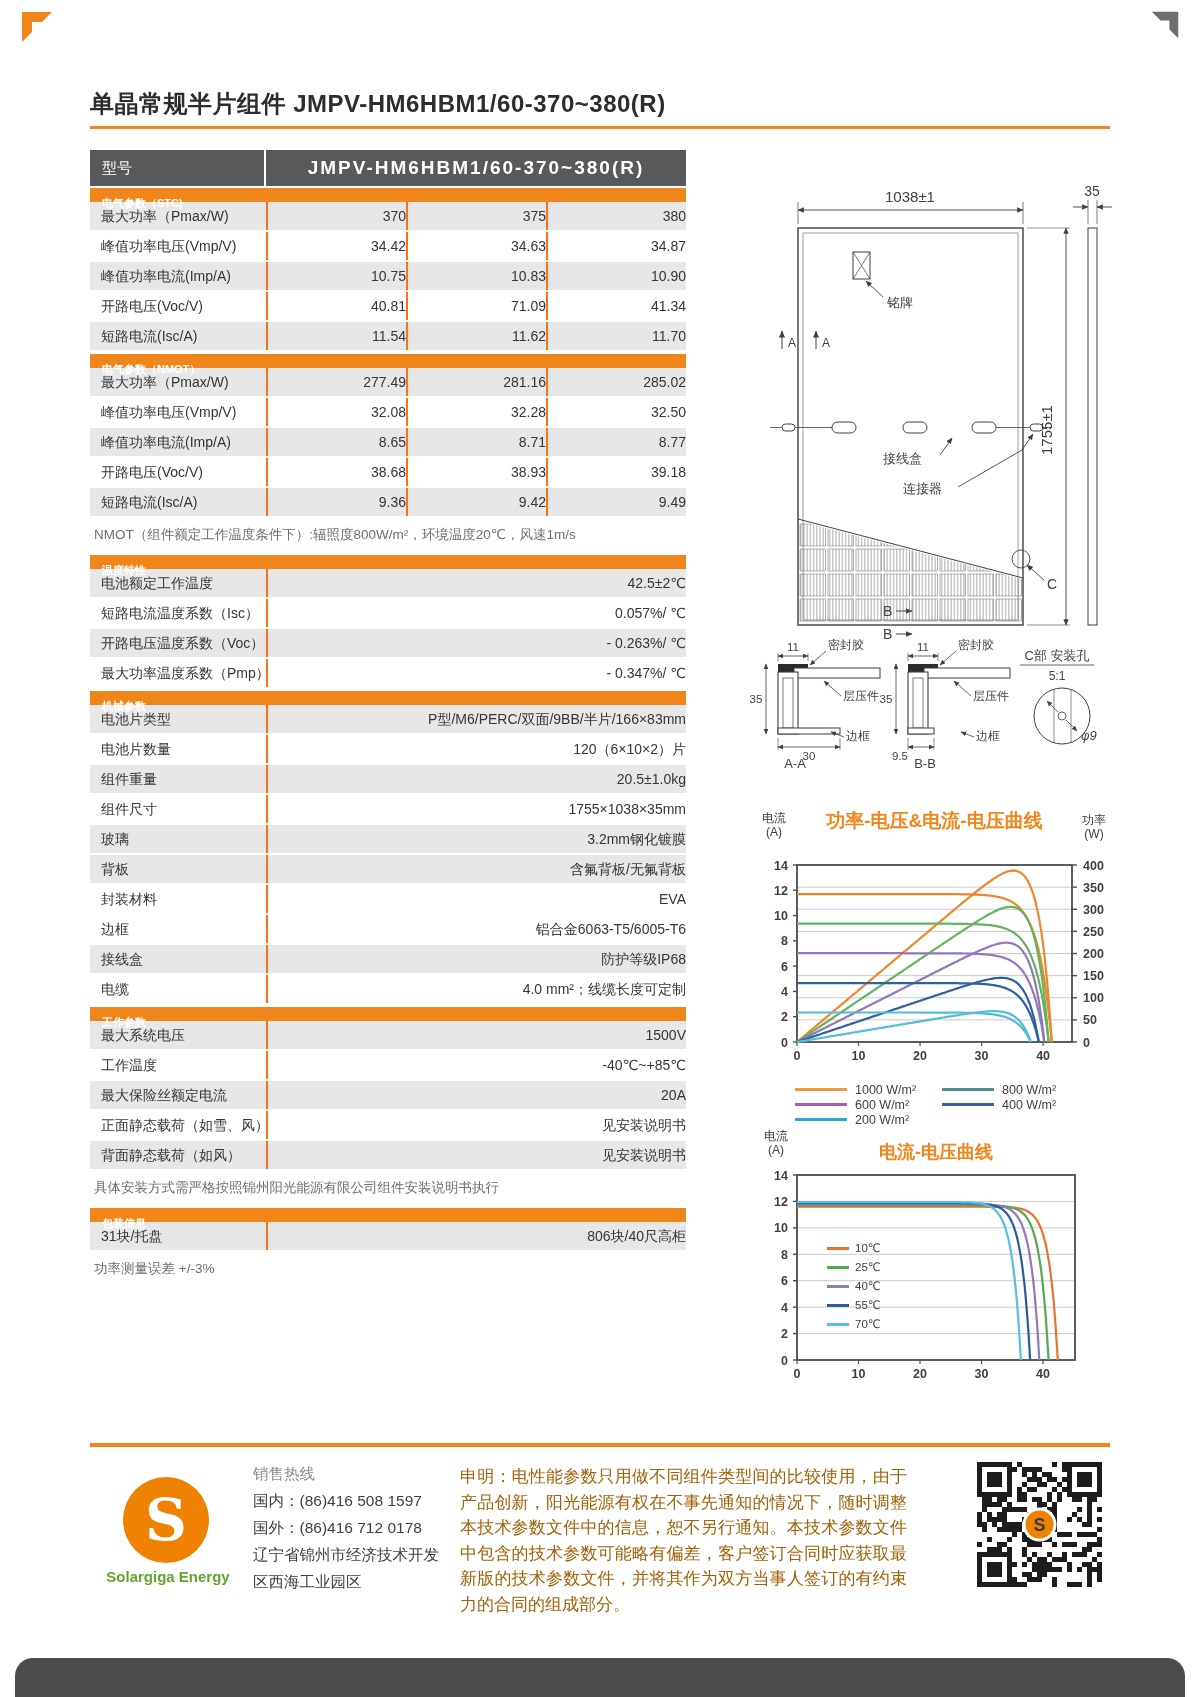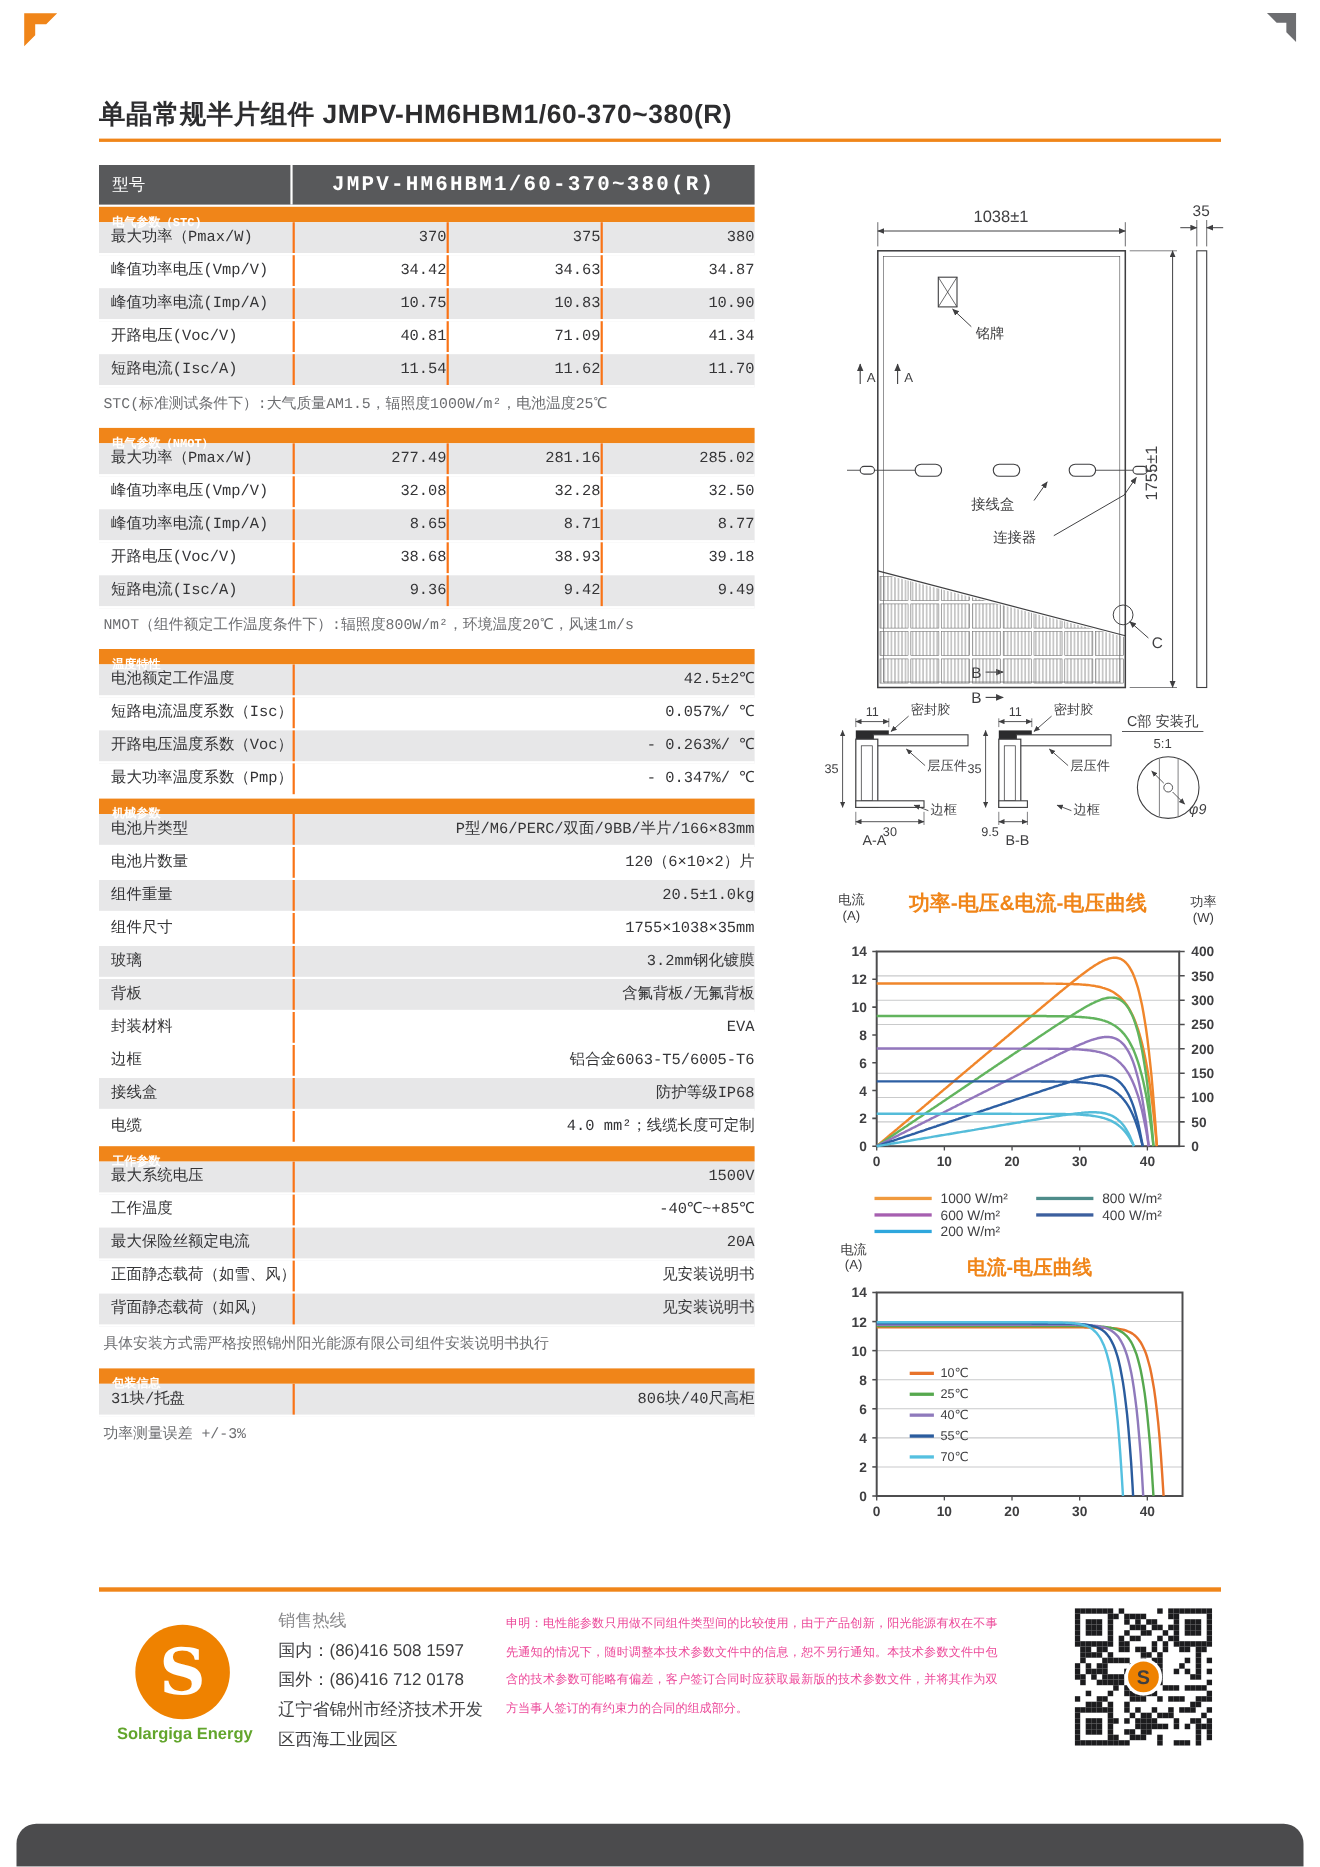--- a/index.html
+++ b/index.html
@@ -6,21 +6,21 @@
   .page{position:relative;width:1200px;height:1697px;background:#fff;overflow:hidden;
         font-family:"Liberation Sans","DejaVu Sans",sans-serif;color:#353537;}
   svg text{font-family:"Liberation Sans","DejaVu Sans",sans-serif;fill:#3f3f41;}
   .abs{position:absolute;}
 
   
   .page-title{position:absolute;left:90px;top:88px;font-size:24px;font-weight:bold;color:#2d2d2f;letter-spacing:0.5px;}
   .title-rule{position:absolute;left:90px;top:126px;width:1020px;height:3px;background:#f08519;}
 
   
-  .left-col{position:absolute;left:90px;top:150px;width:596px;font-family:Liberation Mono, monospace;}
+  .left-col{position:absolute;left:90px;top:150px;width:596px;}
   .model-row{display:grid;grid-template-columns:176px 1fr;background:#58595b;height:36px;}
   .model-label{color:#fff;font-size:15px;display:flex;align-items:center;padding-left:12px;border-right:2px solid #fff;box-sizing:border-box;}
   .model-value{color:#fff;font-size:19px;font-weight:600;letter-spacing:2px;display:flex;align-items:center;justify-content:center;}
   .section-header{background:#f08519;color:#fff;font-size:11px;font-weight:bold;height:14px;line-height:30px;padding-left:12px;margin-top:2px;}
   .srow{display:grid;border-bottom:2px solid #fff;}
   .srow.alt{background:#e7e7e8;}
   .scell{font-size:14px;line-height:28px;height:28px;color:#353537;white-space:nowrap;}
   .scell.lab{padding-left:11px;}
   .scell.val{text-align:right;border-left:2px solid #f97316;}
   .snote{font-size:13.5px;color:#6d6e71;padding:8px 4px 9px 4px;line-height:1.35;}
@@ -36,21 +36,21 @@
   .legend1 .li{display:flex;align-items:center;gap:6px;font-size:11.5px;color:#3e3e40;height:12px;}
   .legend1 .sw{width:22px;height:3px;flex:0 0 auto;}
 
   
   .footer-rule{position:absolute;left:90px;top:1443px;width:1020px;height:4px;background:#f08519;}
   .logo-circle{position:absolute;left:123px;top:1477px;width:86px;height:86px;border-radius:50%;background:#ef8200;
                display:flex;align-items:center;justify-content:center;color:#fff;font-size:58px;font-weight:bold;font-family:"DejaVu Serif","Liberation Serif",serif;}
   .logo-caption{position:absolute;left:88px;top:1568px;width:160px;text-align:center;font-size:15px;font-weight:bold;color:#62a52c;}
   .contact{position:absolute;left:253px;top:1460px;width:190px;font-size:15.5px;color:#3f3f41;line-height:27px;}
   .contact .muted{color:#8a8a8c;}
-  .disclaimer{position:absolute;left:460px;top:1464px;width:447px;font-size:11px;line-height:25.5px;color:#ec4899;text-align:justify;}
+  .disclaimer{position:absolute;left:460px;top:1464px;width:447px;font-size:17px;line-height:25.5px;color:#a16207;text-align:justify;}
   .bottom-band{position:absolute;left:15px;right:15px;top:1658px;height:39px;background:#4b4b4d;border-radius:18px 18px 0 0;}
 </style>
 </head>
 <body>
 
 <div class="page">
 
   <svg class="abs" style="left:20px;top:10px" width="34" height="34" viewBox="0 0 34 34">
     <path d="M2,32 L2,2 L32,2 L22,12 L12,12 L12,22 Z" fill="#f08519"></path>
   </svg>
@@ -90,21 +90,20 @@
         <div class="scell val">40.81</div>
         <div class="scell val">71.09</div>
         <div class="scell val">41.34</div>
       </div>
       <div class="srow alt" style="grid-template-columns: 176px 1fr 1fr 1fr;">
         <div class="scell lab">短路电流(Isc/A)</div>
         <div class="scell val">11.54</div>
         <div class="scell val">11.62</div>
         <div class="scell val">11.70</div>
       </div>
-      <div class="snote">STC(标准测试条件下）:大气质量AM1.5，辐照度1000W/m²，电池温度25℃</div>
       <div class="section-header">电气参数（NMOT）</div>
       <div class="srow alt" style="grid-template-columns: 176px 1fr 1fr 1fr;">
         <div class="scell lab">最大功率（Pmax/W)</div>
         <div class="scell val">277.49</div>
         <div class="scell val">281.16</div>
         <div class="scell val">285.02</div>
       </div>
       <div class="srow" style="grid-template-columns: 176px 1fr 1fr 1fr;">
         <div class="scell lab">峰值功率电压(Vmp/V)</div>
         <div class="scell val">32.08</div>

